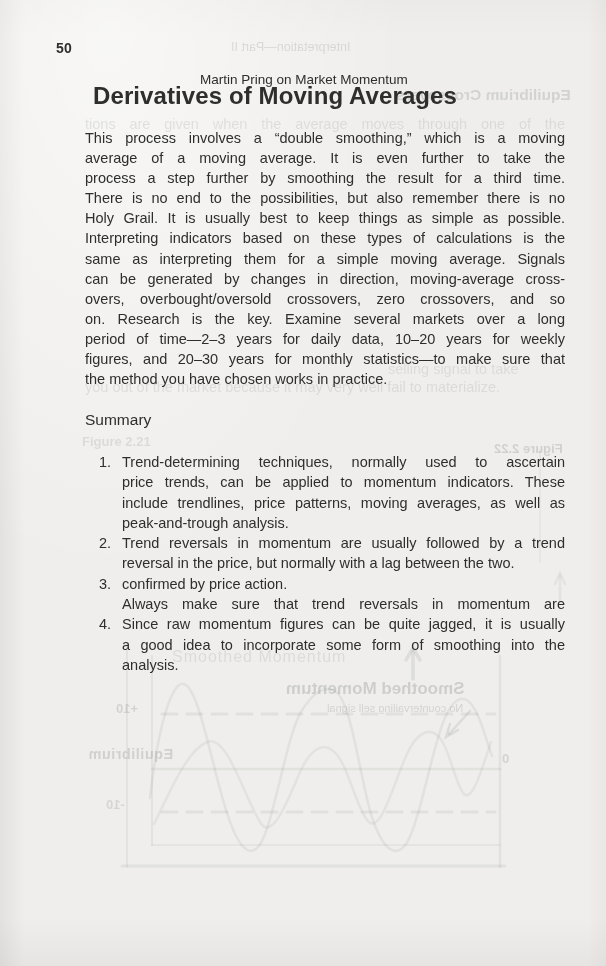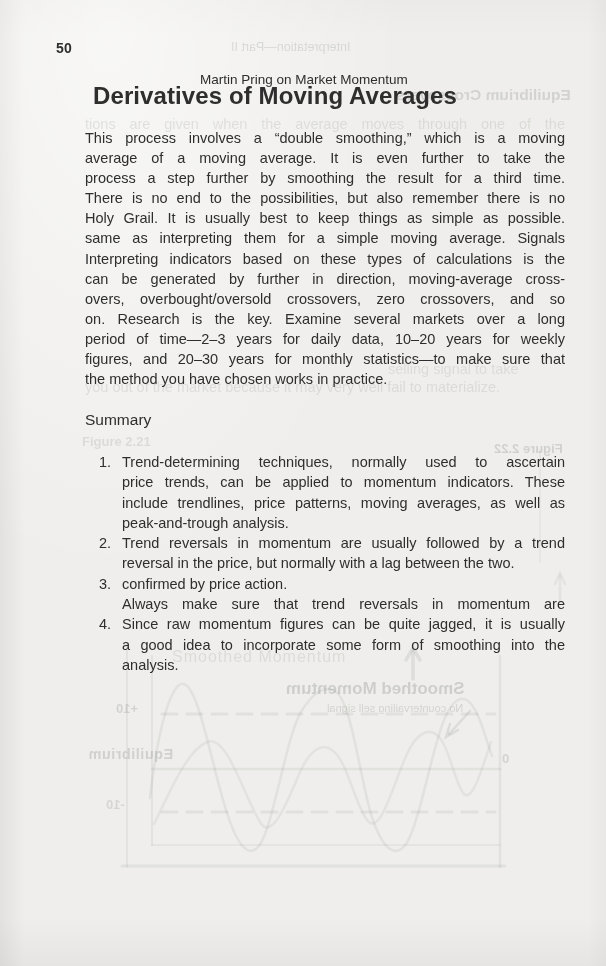--- a/index.html
+++ b/index.html
@@ -102,23 +102,23 @@
   <div class="abs runtitle">Martin Pring on Market Momentum</div>
 
   <div class="abs h1">Derivatives of Moving Averages</div>
 
   <div class="abs para">
       <div class="jline">This process involves a “double smoothing,” which is a moving</div>
       <div class="jline">average of a moving average. It is even further to take the</div>
       <div class="jline">process a step further by smoothing the result for a third time.</div>
       <div class="jline">There is no end to the possibilities, but also remember there is no</div>
       <div class="jline">Holy Grail. It is usually best to keep things as simple as possible.</div>
+      <div class="jline">Interpreting indicators based on these types of calculations is the</div>
       <div class="jline">same as interpreting them for a simple moving average. Signals</div>
-      <div class="jline">Interpreting indicators based on these types of calculations is the</div>
-      <div class="jline">can be generated by further in direction, moving-average cross-</div>
+      <div class="jline">can be generated by changes in direction, moving-average cross-</div>
       <div class="jline">overs, overbought/oversold crossovers, zero crossovers, and so</div>
       <div class="jline">on. Research is the key. Examine several markets over a long</div>
       <div class="jline">period of time—2–3 years for daily data, 10–20 years for weekly</div>
       <div class="jline">figures, and 20–30 years for monthly statistics—to make sure that</div>
       <div class="jline last">the method you have chosen works in practice.</div>
     </div>
 
   <div class="abs h2">Summary</div>
 
   <div class="abs olist">

